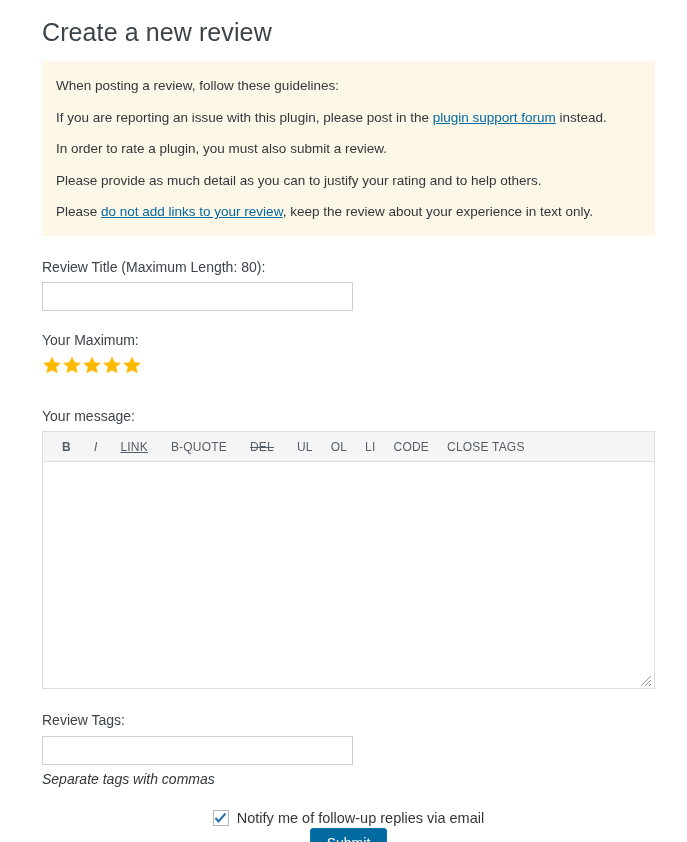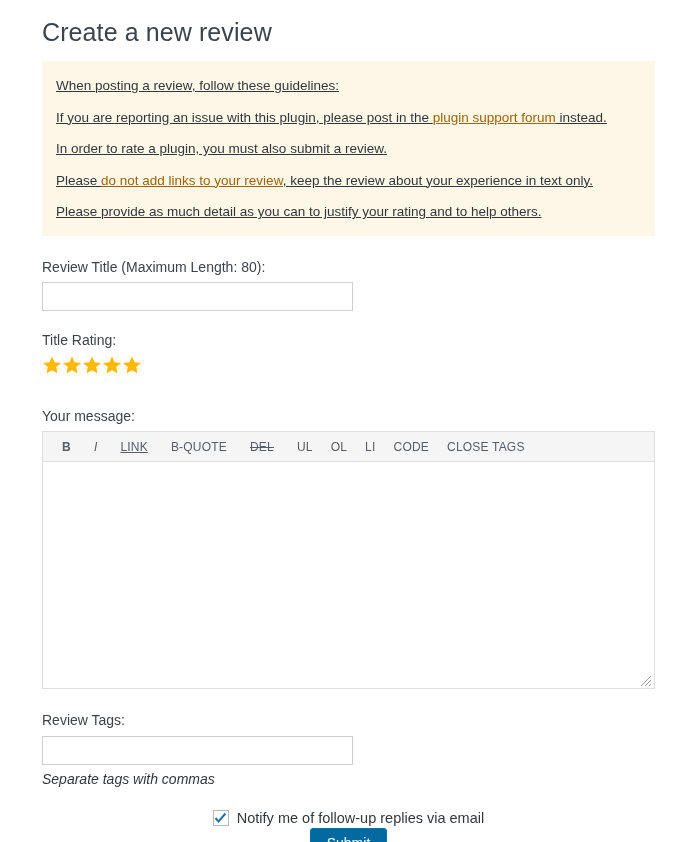--- a/index.html
+++ b/index.html
@@ -34,35 +34,34 @@
     letter-spacing: 0.1px;
   }
 
   
   .guidelines {
     margin: 14px 0 0 10px;
     width: 613px;
     box-sizing: border-box;
     background: #fdf7e7;
     padding: 15px 32px 14px 14px;
-    text-decoration: underline;
   }
   .guidelines p {
     margin: 0;
     padding: 0 0 12px 0;
     font-size: 13.5px;
     line-height: 1.45;
     color: #32373c;
   }
   .guidelines p:last-child {
     padding-bottom: 0;
   }
   .guidelines a,
   a.inline-link {
-    color: #a16207;
+    color: #0369a1;
     text-decoration: underline;
   }
 
   
   .field-label {
     display: block;
     font-size: 14px;
     color: #3c434a;
     margin: 0 0 6px 10px;
     line-height: 1.3;
@@ -235,34 +234,34 @@
     <p>
       <span>When posting a review, follow these guidelines:</span>
     </p>
     <p>
       <span>If you are reporting an issue with this plugin, please post in the </span><a href="#" class="inline-link">plugin support forum</a><span> instead.</span>
     </p>
     <p>
       <span>In order to rate a plugin, you must also submit a review.</span>
     </p>
     <p>
+      <span>Please provide as much detail as you can to justify your rating and to help others.</span>
+    </p>
+    <p>
       <span>Please </span><a href="#" class="inline-link">do not add links to your review</a><span>, keep the review about your experience in text only.</span>
-    </p>
-    <p>
-      <span>Please provide as much detail as you can to justify your rating and to help others.</span>
     </p>
   </div>
 
   <div class="field-block">
     <label class="field-label">Review Title (Maximum Length: 80):</label>
     <input class="text-input" type="text" value="" style="">
   </div>
 
   <div class="rating-block">
-    <label class="field-label">Title Rating:</label>
+    <label class="field-label">Your Maximum:</label>
     <div class="stars">
       <span class="star"><svg viewBox="0 0 20 20" width="20" height="20">
             <polygon points="10,1.4 12.6,7.2 18.9,7.9 14.2,12.1 15.5,18.3 10,15.2 4.5,18.3 5.8,12.1 1.1,7.9 7.4,7.2" fill="#ffb900"></polygon>
           </svg></span>
       <span class="star"><svg viewBox="0 0 20 20" width="20" height="20">
             <polygon points="10,1.4 12.6,7.2 18.9,7.9 14.2,12.1 15.5,18.3 10,15.2 4.5,18.3 5.8,12.1 1.1,7.9 7.4,7.2" fill="#ffb900"></polygon>
           </svg></span>
       <span class="star"><svg viewBox="0 0 20 20" width="20" height="20">
             <polygon points="10,1.4 12.6,7.2 18.9,7.9 14.2,12.1 15.5,18.3 10,15.2 4.5,18.3 5.8,12.1 1.1,7.9 7.4,7.2" fill="#ffb900"></polygon>
           </svg></span>

